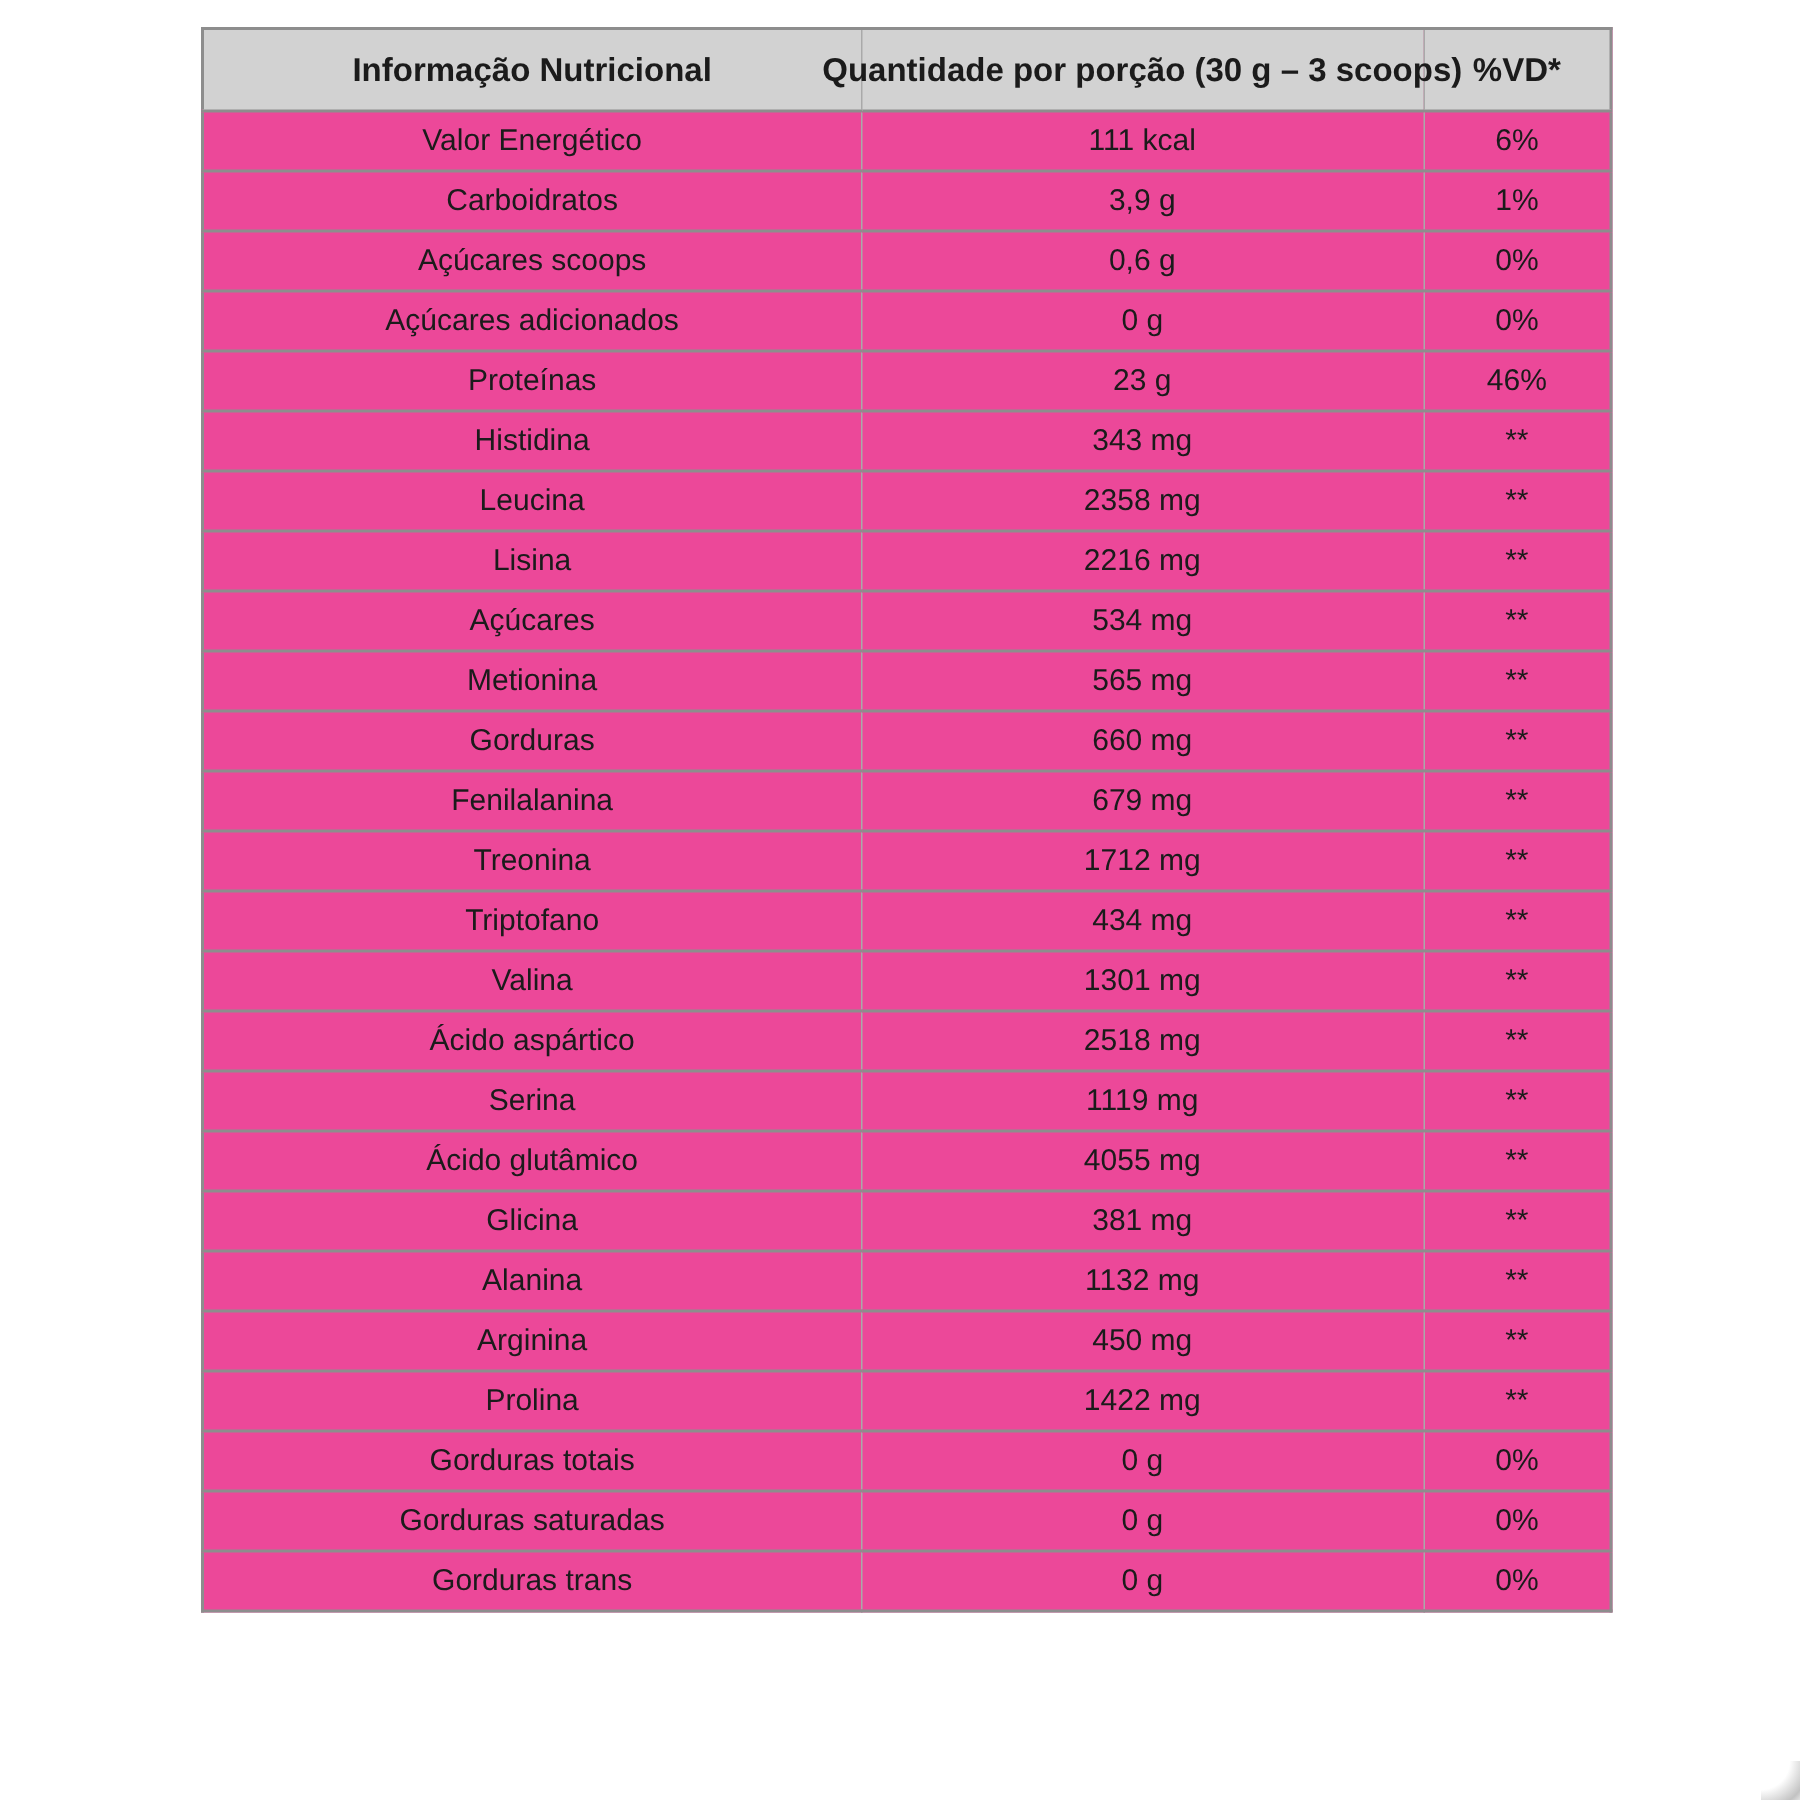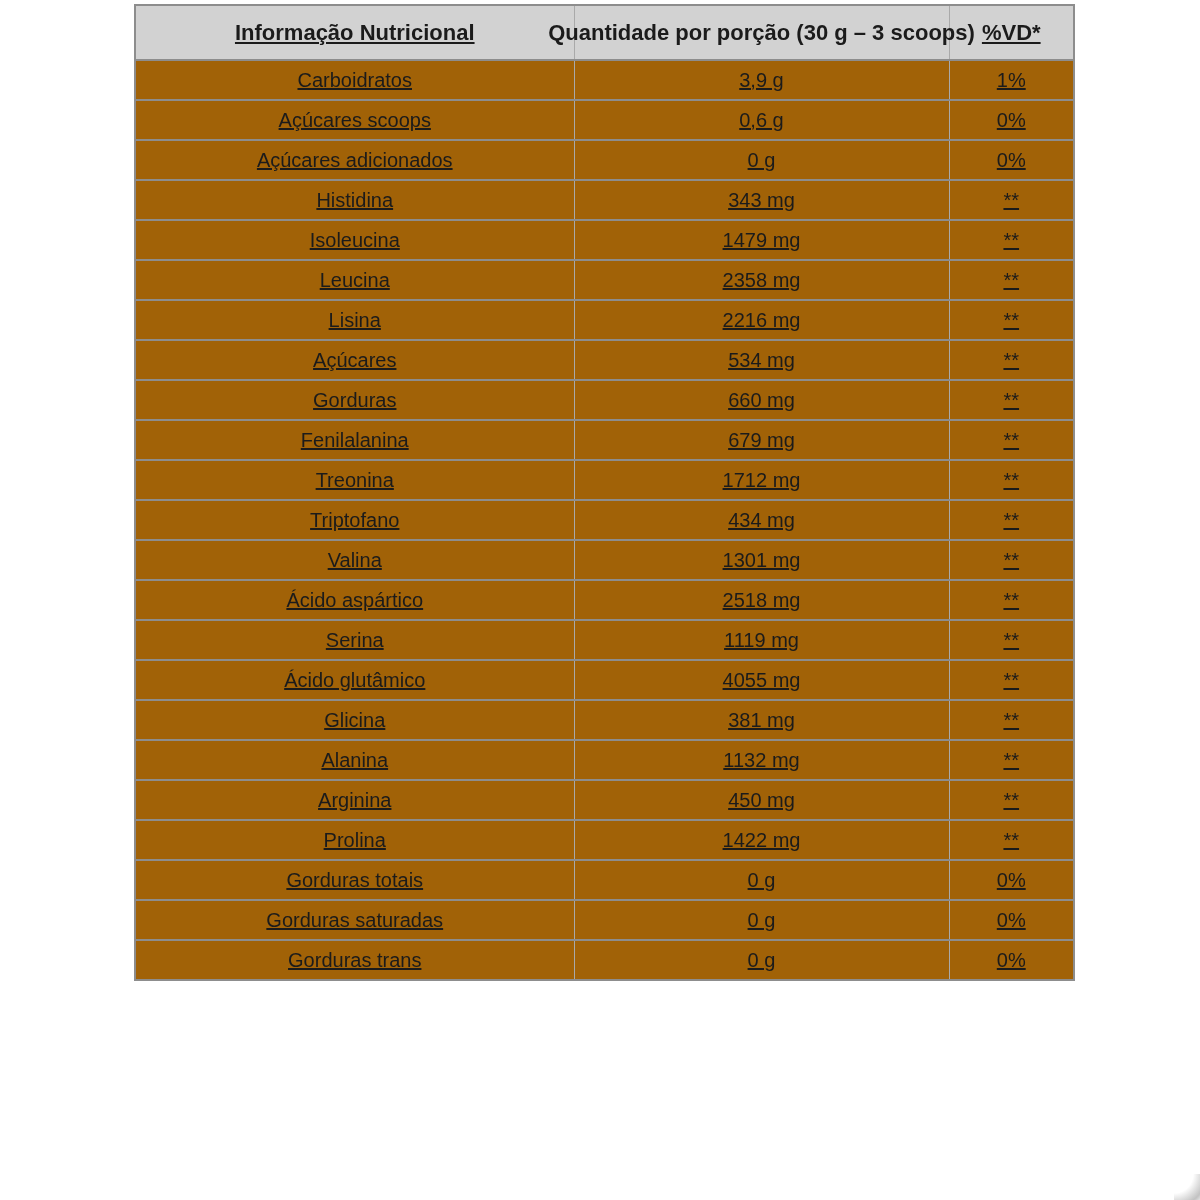--- a/index.html
+++ b/index.html
@@ -13,27 +13,26 @@
     margin:0;padding:0;
     width:1200px;height:1200px;
     background:var(--page-bg);
     font-family:"Liberation Sans",sans-serif;
     color:var(--text);
     overflow:hidden;
     position:relative;
   }
   .nutrition-table{
     position:absolute;
-    left:134px;top:4px;
+    left:134px;top:18px;
     width:939px;
     border-collapse:collapse;
     table-layout:fixed;
-    background:#a16207;
+    background:#ec4899;
     border:2px solid var(--border-strong);
-    text-decoration:underline;
   }
   col.c1{width:439px}
   col.c2{width:375px}
   col.c3{width:125px}
   th,td{
     text-align:center;
     vertical-align:middle;
     padding:0;
     overflow:visible;
   }
@@ -97,57 +96,67 @@
           <span class="nowrap-center">Quantidade por porção (30 g – 3 scoops)</span>
         </div>
       </th>
       <th>
         <span>%VD*</span>
       </th>
     </tr>
   </thead>
   <tbody>
       <tr>
+    <td>Valor Energético</td>
+    <td>111 kcal</td>
+    <td>6%</td>
+  </tr>
+      <tr>
     <td>Carboidratos</td>
     <td>3,9 g</td>
     <td>1%</td>
   </tr>
       <tr>
     <td>Açúcares scoops</td>
     <td>0,6 g</td>
     <td>0%</td>
   </tr>
       <tr>
     <td>Açúcares adicionados</td>
     <td>0 g</td>
     <td>0%</td>
   </tr>
       <tr>
+    <td>Proteínas</td>
+    <td>23 g</td>
+    <td>46%</td>
+  </tr>
+      <tr>
     <td>Histidina</td>
     <td>343 mg</td>
     <td>**</td>
   </tr>
       <tr>
-    <td>Isoleucina</td>
-    <td>1479 mg</td>
-    <td>**</td>
-  </tr>
-      <tr>
     <td>Leucina</td>
     <td>2358 mg</td>
     <td>**</td>
   </tr>
       <tr>
     <td>Lisina</td>
     <td>2216 mg</td>
     <td>**</td>
   </tr>
       <tr>
     <td>Açúcares</td>
     <td>534 mg</td>
+    <td>**</td>
+  </tr>
+      <tr>
+    <td>Metionina</td>
+    <td>565 mg</td>
     <td>**</td>
   </tr>
       <tr>
     <td>Gorduras</td>
     <td>660 mg</td>
     <td>**</td>
   </tr>
       <tr>
     <td>Fenilalanina</td>
     <td>679 mg</td>

